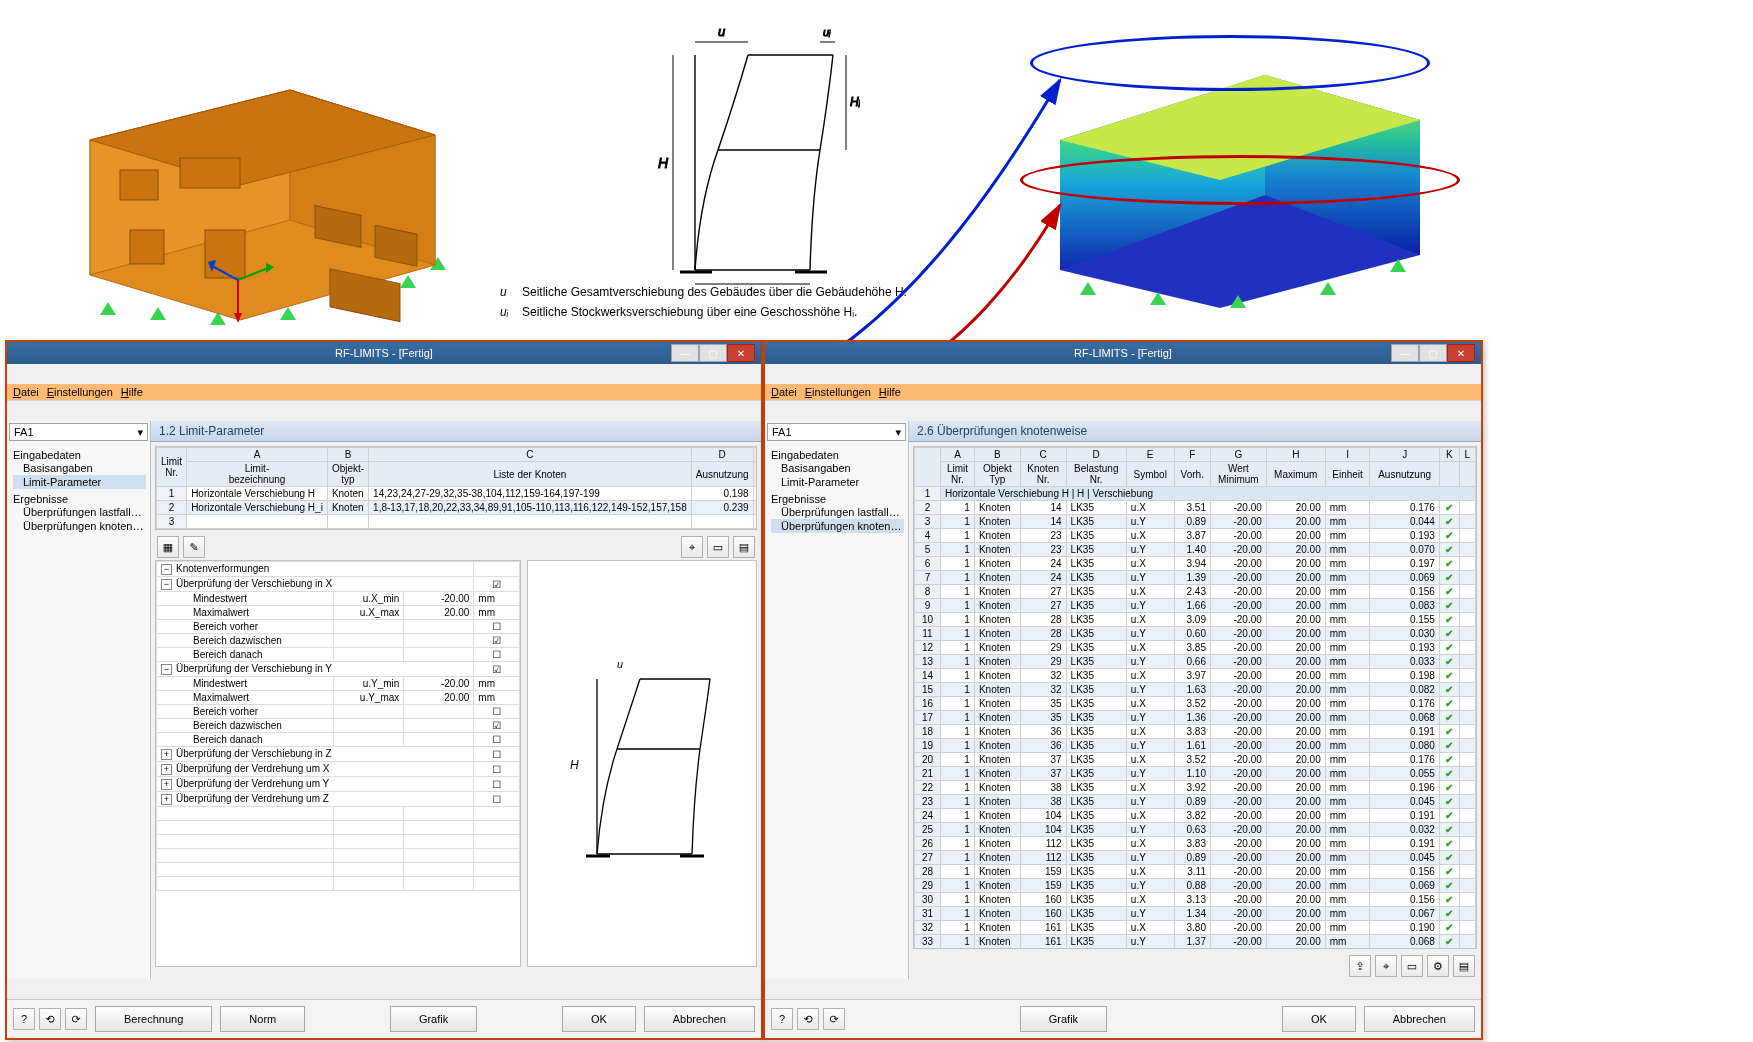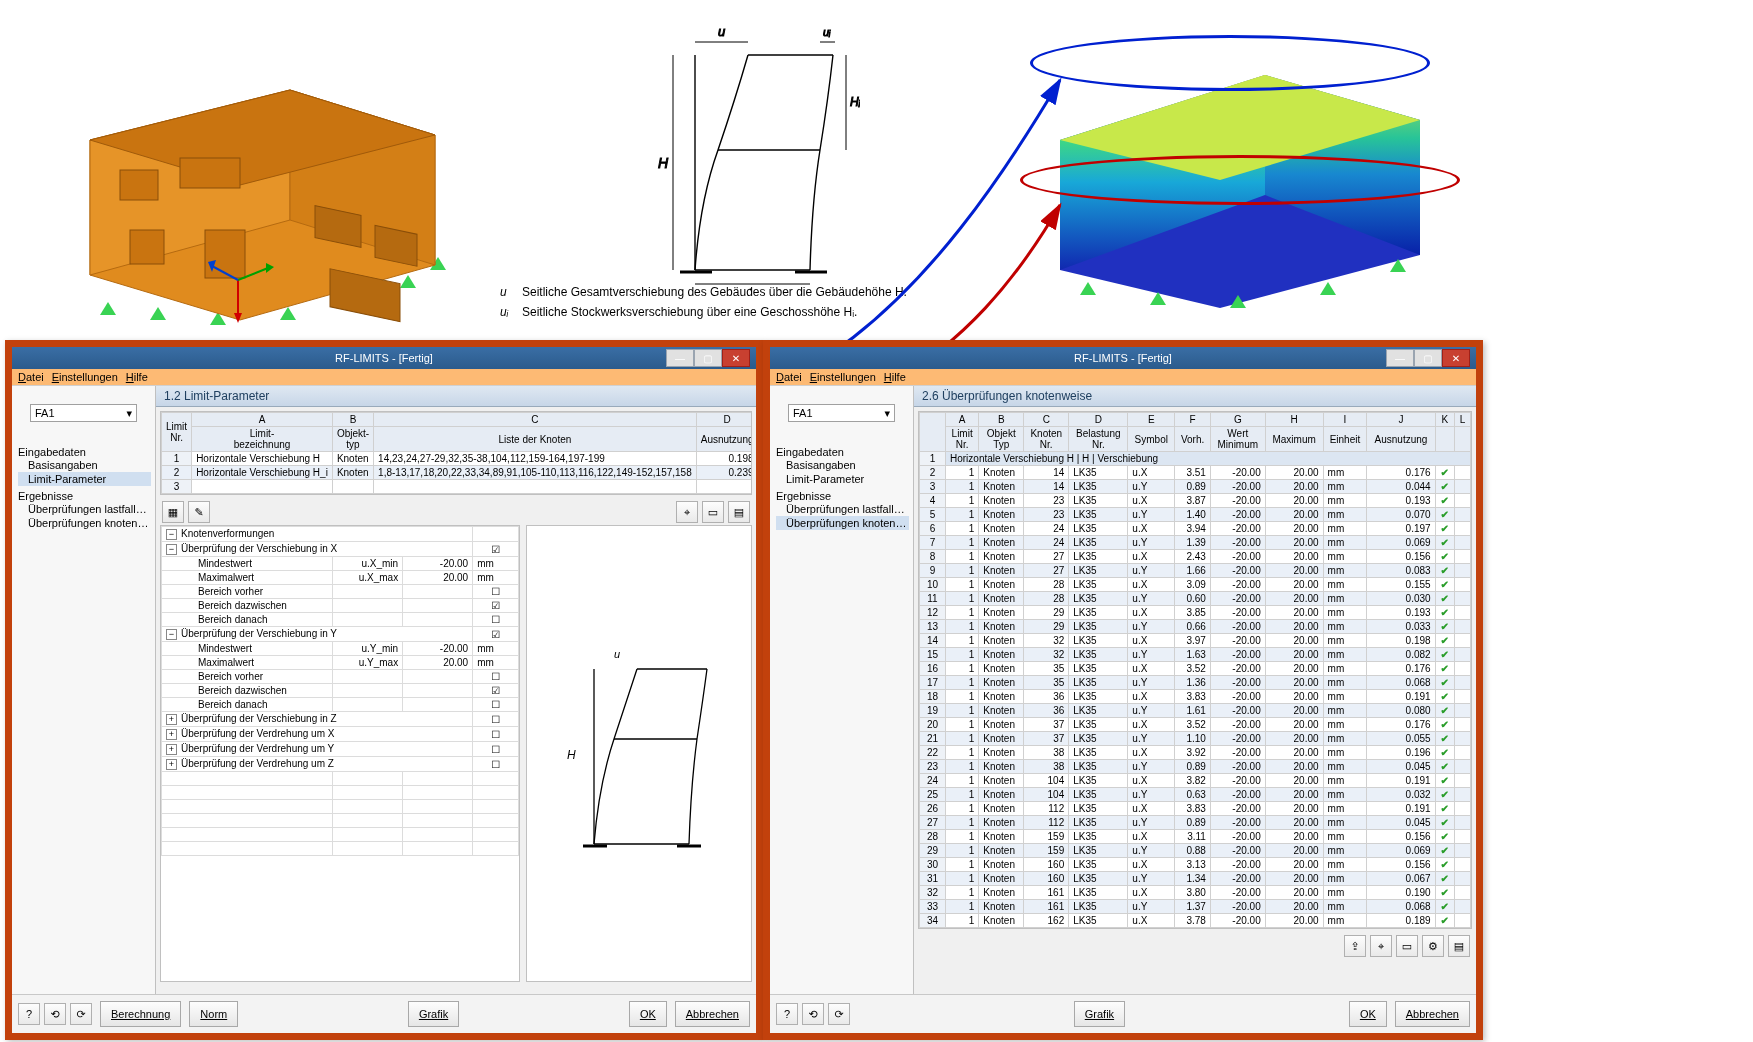--- a/index.html
+++ b/index.html
@@ -17,37 +17,37 @@
   .diagram-labels .sym { width: 22px; font-style: italic; }
 
   .ellipse-blue, .ellipse-red { position: absolute; border-radius: 50%; border: 3px solid; background: transparent; pointer-events: none; }
   .ellipse-blue { left: 1030px; top: 35px; width: 400px; height: 56px; border-color: #0020d0; }
   .ellipse-red  { left: 1020px; top: 155px; width: 440px; height: 50px; border-color: #c00000; }
 
   
   .arrow-svg { position: absolute; left: 0; top: 0; width: 1753px; height: 620px; pointer-events: none; }
 
   
-  .app-window { position: absolute; border: 7px solid #c2410c; background: #f0f0f0; box-shadow: 2px 2px 6px rgba(0,0,0,.25); display: flex; flex-direction: column; }
+  .app-window { position: absolute; border: 2px solid #c2410c; background: #f0f0f0; box-shadow: 2px 2px 6px rgba(0,0,0,.25); display: flex; flex-direction: column; gap: 20px; }
   .win-left  { left: 5px;  top: 340px; width: 758px; height: 700px; }
   .win-right { left: 763px; top: 340px; width: 720px; height: 700px; }
 
   .titlebar { background: linear-gradient(#3a6ea5,#2b5b8c); color: #fff; height: 22px; display: flex; align-items: center; padding: 0 6px; font-size: 11px; position: relative; }
   .titlebar .wtitle { position: absolute; left: 50%; transform: translateX(-50%); }
   .winbtns { margin-left: auto; display: flex; gap: 0; }
   .winbtn { width: 28px; height: 18px; background: #e1e1e1; border: 1px solid #9aa4b0; font-size: 10px; display: flex; align-items: center; justify-content: center; cursor: pointer; }
   .winbtn.close { background: #c84030; color: #fff; border-color: #a02018; }
 
   .menubar { background: #fdba74; border-bottom: 1px solid #d0d0d0; padding: 2px 6px; display: flex; gap: 8px; font-size: 11px; }
   .menubar span { text-decoration: underline dotted transparent; cursor: default; }
   .menubar span::first-letter { text-decoration: underline; }
 
   .body-split { display: flex; flex: 1; overflow: hidden; }
   .navcol { width: 144px; border-right: 1px solid #c0c0c0; background: #f7f7f7; display: flex; flex-direction: column; }
-  .navcol .combo { margin: 18px; height: 18px; border: 1px solid #a0a0a0; background: #fff; padding: 1px 4px; display: flex; align-items: center; justify-content: space-between; font-size: 11px; }
+  .navcol .combo { margin: 2px; height: 18px; border: 1px solid #a0a0a0; background: #fff; padding: 1px 4px; display: flex; align-items: center; justify-content: space-between; font-size: 11px; }
   .navcol .group { padding: 2px 4px 0 6px; font-size: 11px; }
   .navcol .group .hdr { color: #000; margin-top: 4px; }
   .navcol .group .item { color: #000; padding: 1px 0 1px 10px; cursor: pointer; white-space: nowrap; overflow: hidden; text-overflow: ellipsis; }
   .navcol .group .item.sel { background: #d0dff0; }
 
   .content { flex: 1; display: flex; flex-direction: column; overflow: hidden; }
   .panel-title { background: linear-gradient(#dfe8f2,#c7d6e8); border-bottom: 1px solid #9ab; padding: 3px 8px; font-size: 12px; color: #204060; }
 
   .grid-wrapper { border: 1px solid #c0c0c0; margin: 4px; background: #fff; overflow: auto; }
   table.grid { border-collapse: collapse; width: 100%; font-size: 10px; }
@@ -71,21 +71,21 @@
   table.props { border-collapse: collapse; width: 100%; font-size: 10px; }
   table.props td { border: 1px solid #dcdcdc; padding: 1px 4px; }
   table.props td.lbl { background: #fff; }
   table.props td.sub2 { padding-left: 36px; }
   table.props td.val { width: 70px; text-align: right; }
   table.props td.unit { width: 46px; }
   table.props td.chk { width: 34px; text-align: center; }
   .expander { display: inline-block; width: 11px; height: 11px; border: 1px solid #888; text-align: center; line-height: 9px; margin-right: 4px; font-size: 9px; background: #fff; }
 
   .bottombar { border-top: 1px solid #c8c8c8; background: #f3f3f3; padding: 6px; display: flex; align-items: center; gap: 8px; }
-  .bottombar .btn { height: 26px; padding: 0 10px; border: 1px solid #a8a8a8; background: linear-gradient(#fdfdfd,#e6e6e6); cursor: pointer; font-size: 11px; text-decoration: underline; }
+  .bottombar .btn { height: 26px; padding: 0 28px; border: 1px solid #a8a8a8; background: linear-gradient(#fdfdfd,#e6e6e6); cursor: pointer; font-size: 11px; }
   .bottombar .iconbtns { display: flex; gap: 4px; }
   .bottombar .spacer { flex: 1; }
 
   
   .mini-diagram { width: 160px; height: 220px; }
 
   
   .grid-wrapper.scroll { position: relative; }
 
   

